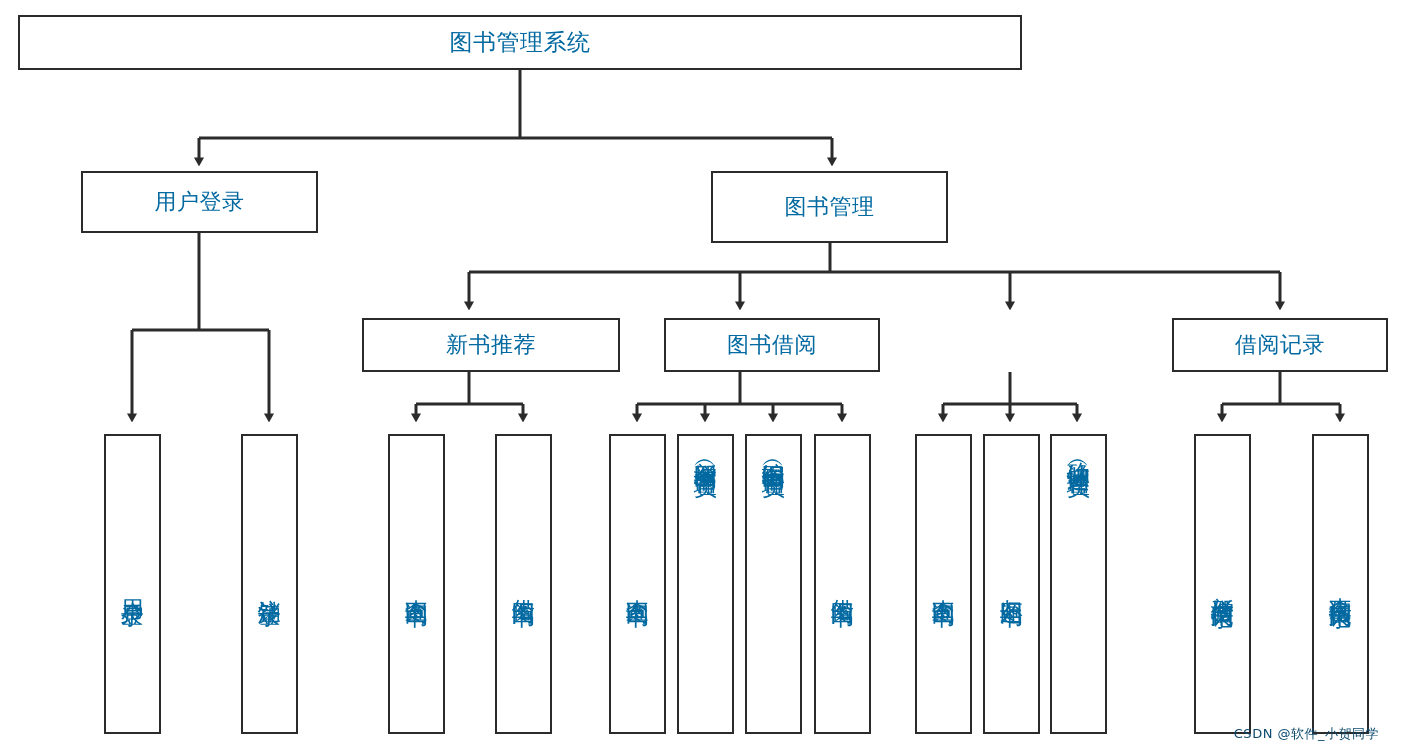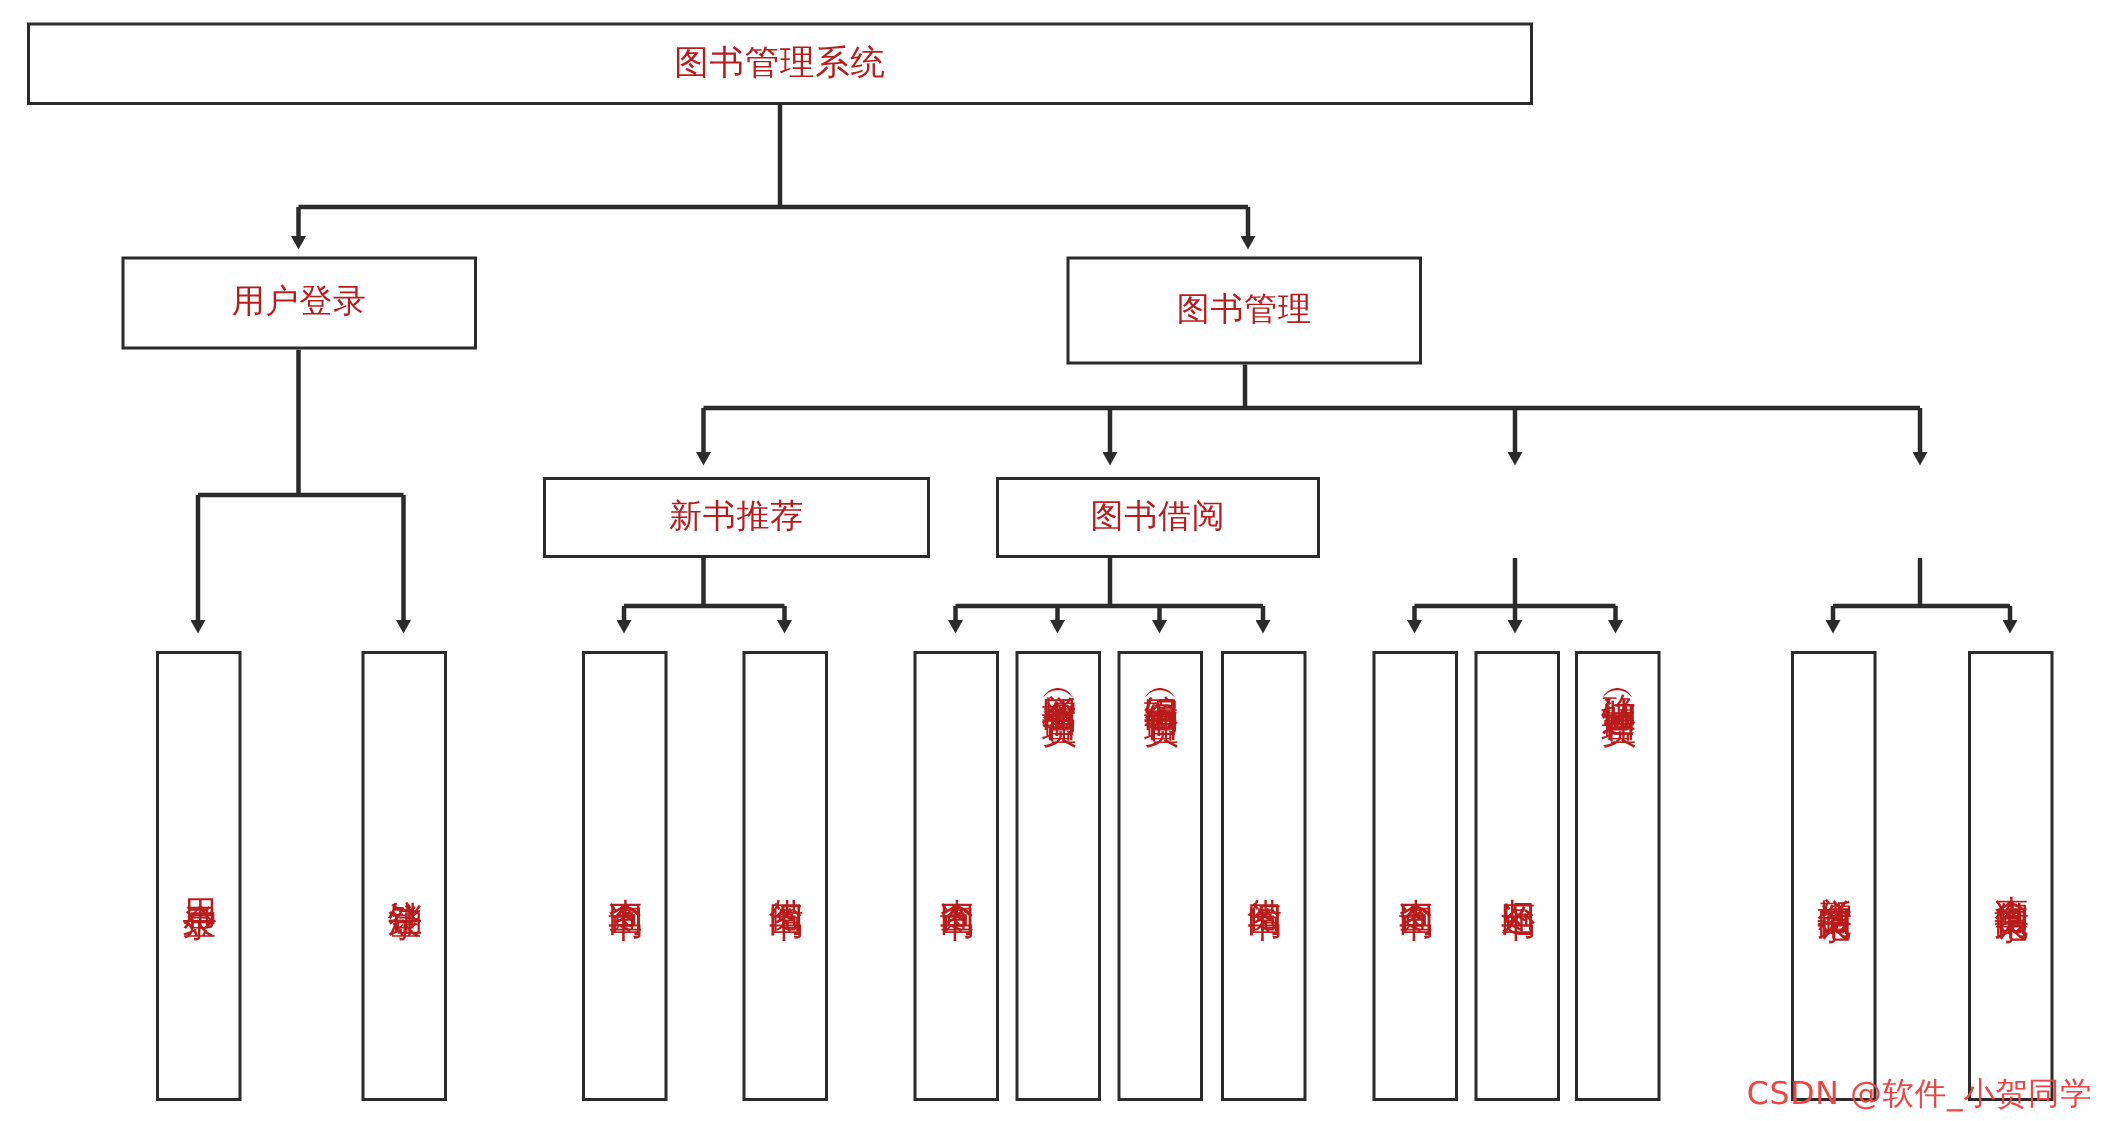--- a/index.html
+++ b/index.html
@@ -13,21 +13,21 @@
   svg.wires{position:absolute;left:0;top:0;width:1405px;height:747px;
             pointer-events:none;}
   .node{
     position:absolute;
     box-sizing:border-box;
     background:#ffffff;
     border:2px solid #2b2b2b;
     display:flex;
     align-items:center;
     justify-content:center;
-    color:#b91c1c;
+    color:#0369a1;
   }
   .node .lbl{
     display:block;
     text-align:center;
     line-height:1.18;
     letter-spacing:0.5px;
     white-space:pre-wrap;
   }
   
   .h-node .lbl{font-size:22px;}
@@ -42,24 +42,24 @@
     writing-mode:vertical-rl;
     text-orientation:upright;
     font-size:23px;
     line-height:1.06;
     letter-spacing:2px;
     margin-top:2px;
   }
   .v-node.tall-center{align-items:center;padding-top:0;}
   #watermark{
     position:absolute;
-    right:10px;
+    right:26px;
     bottom:4px;
-    font-size:21px;
-    color:#ef4444;
+    font-size:13px;
+    color:#0c4a6e;
     white-space:nowrap;
     user-select:none;
     letter-spacing:0.5px;
   }
 </style>
 </head>
 <body>
 
 <div id="canvas">
 
@@ -127,20 +127,23 @@
 
   <div class="node h-node" style="left:362px;top:318px;width:258px;height:54px;">
     <span class="lbl">新书推荐</span>
   </div>
 
   <div class="node h-node" style="left:664px;top:318px;width:216px;height:54px;">
     <span class="lbl">图书借阅</span>
   </div>
 
 
+  <div class="node h-node" style="left:1172px;top:318px;width:216px;height:54px;">
+    <span class="lbl">借阅记录</span>
+  </div>
 
   <div class="node v-node tall-center" style="left:104px;top:434px;width:57px;height:300px;">
     <span class="lbl">用户登录</span>
   </div>
 
   <div class="node v-node tall-center" style="left:241px;top:434px;width:57px;height:300px;">
     <span class="lbl">注销登录</span>
   </div>
 
   <div class="node v-node tall-center" style="left:388px;top:434px;width:57px;height:300px;">

